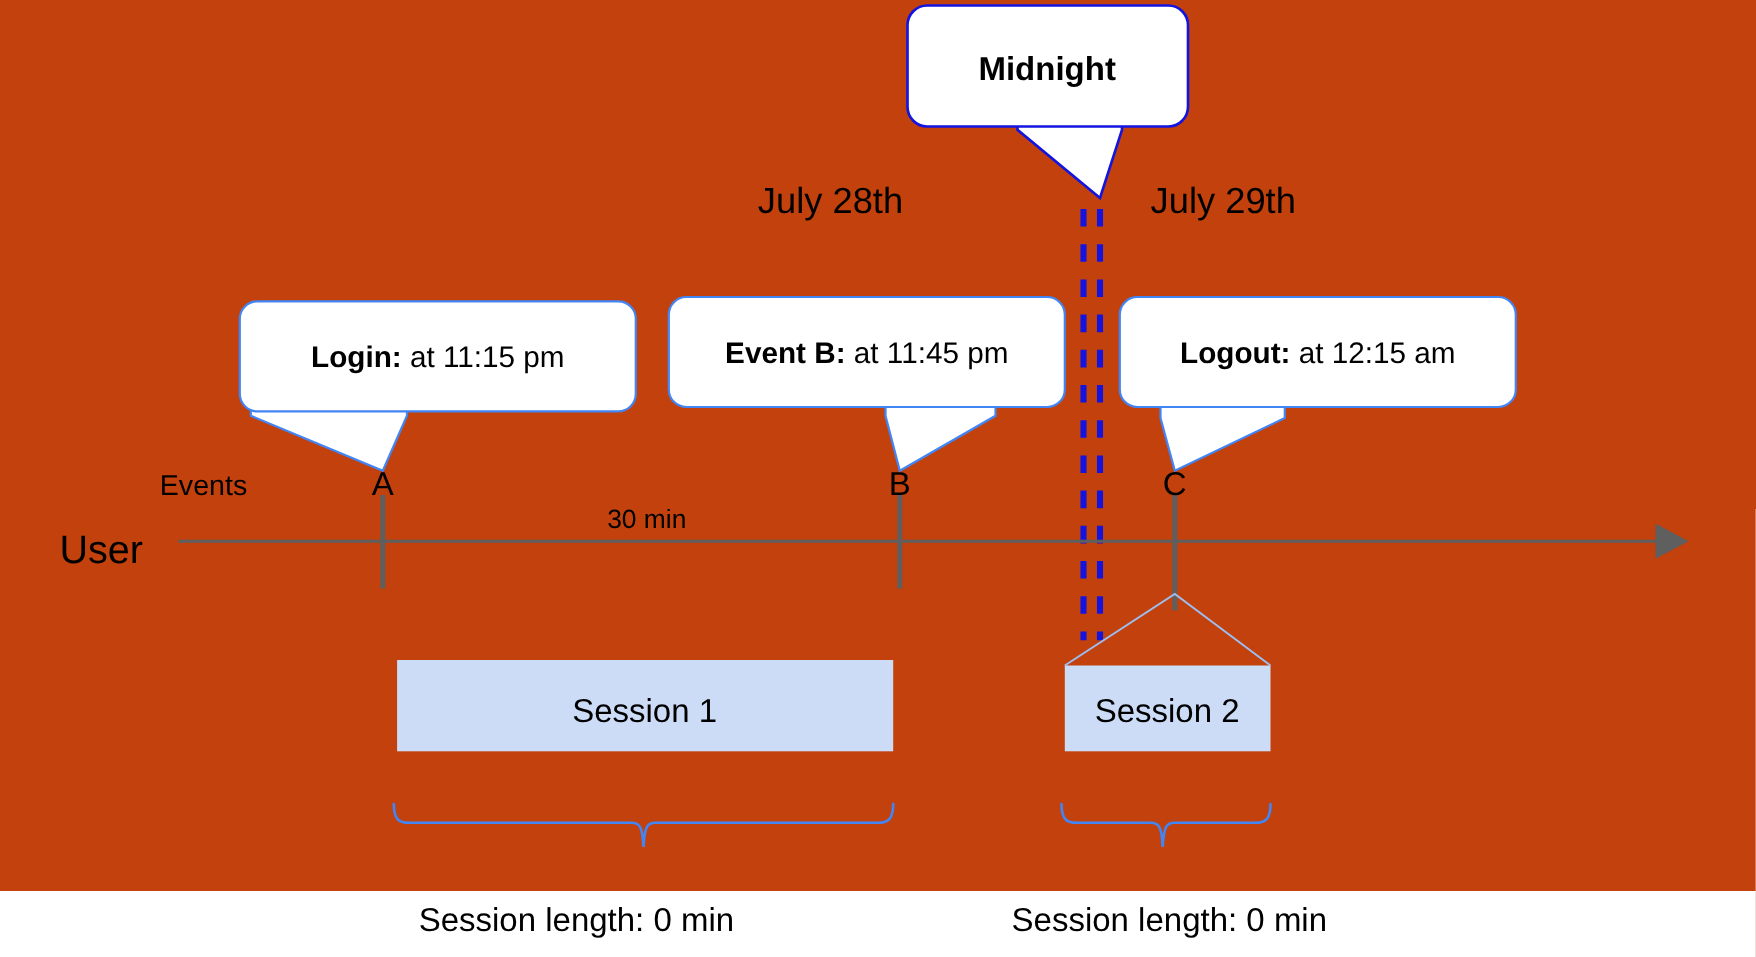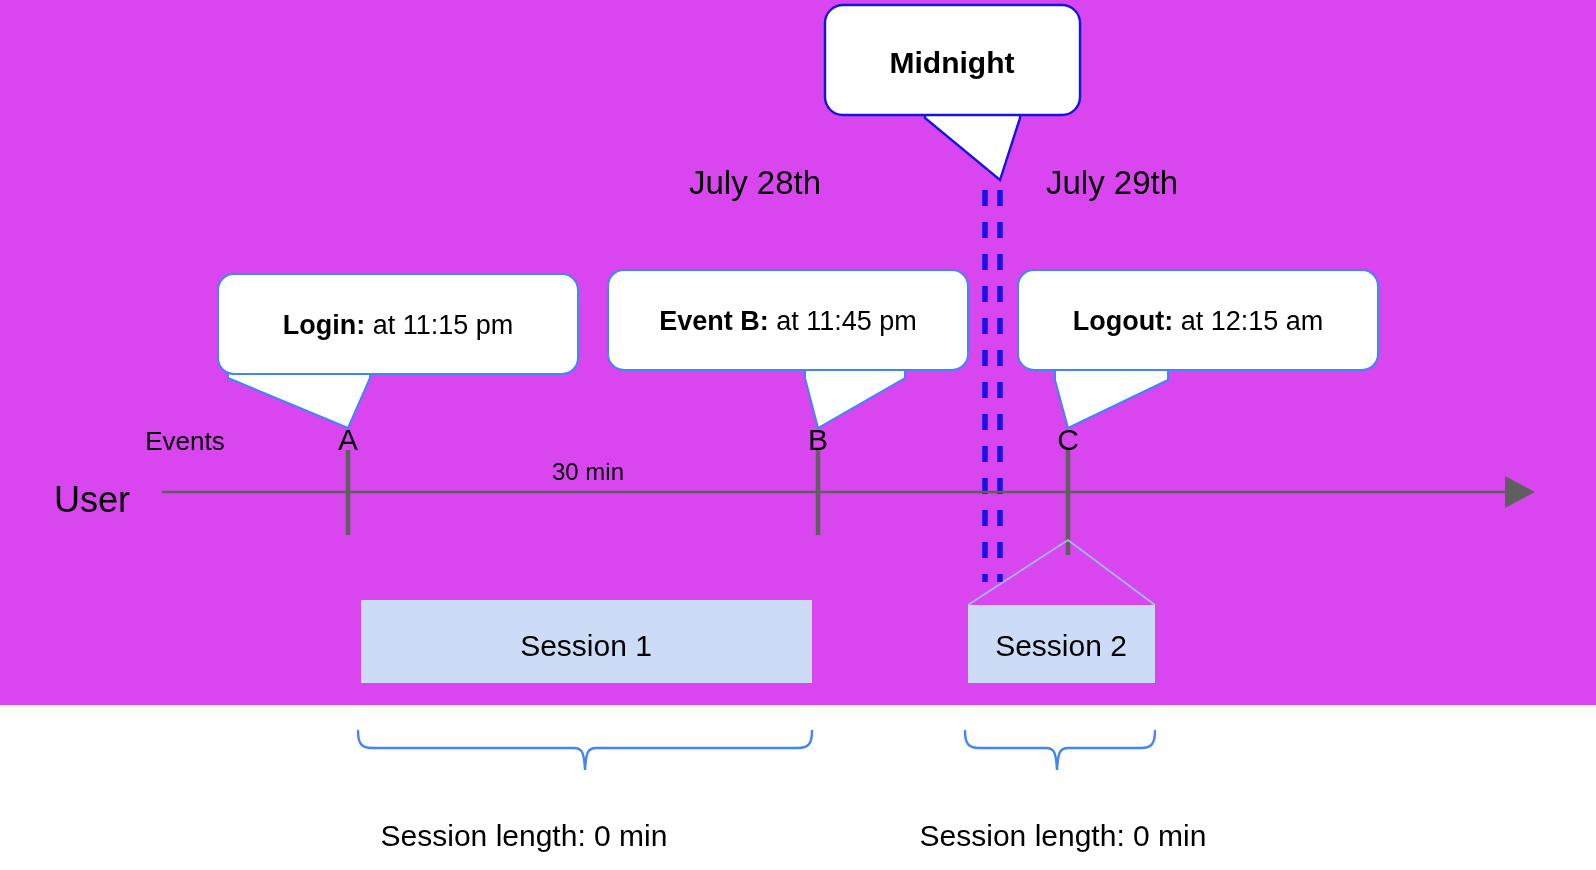--- a/index.html
+++ b/index.html
@@ -9,22 +9,22 @@
   }
   body {
     width: 1596px;
     height: 870px;
     overflow: hidden;
     font-family: "Liberation Sans", sans-serif;
   }
   #diagram {
     position: relative;
     width: 1596px;
-    height: 705px;
-    background: #d946ef;
+    height: 810px;
+    background: #c2410c;
   }
   svg.layer {
     position: absolute;
     top: 0;
     left: 0;
     width: 1596px;
     height: 870px;
   }
   .txt {
     fill: #000000;

